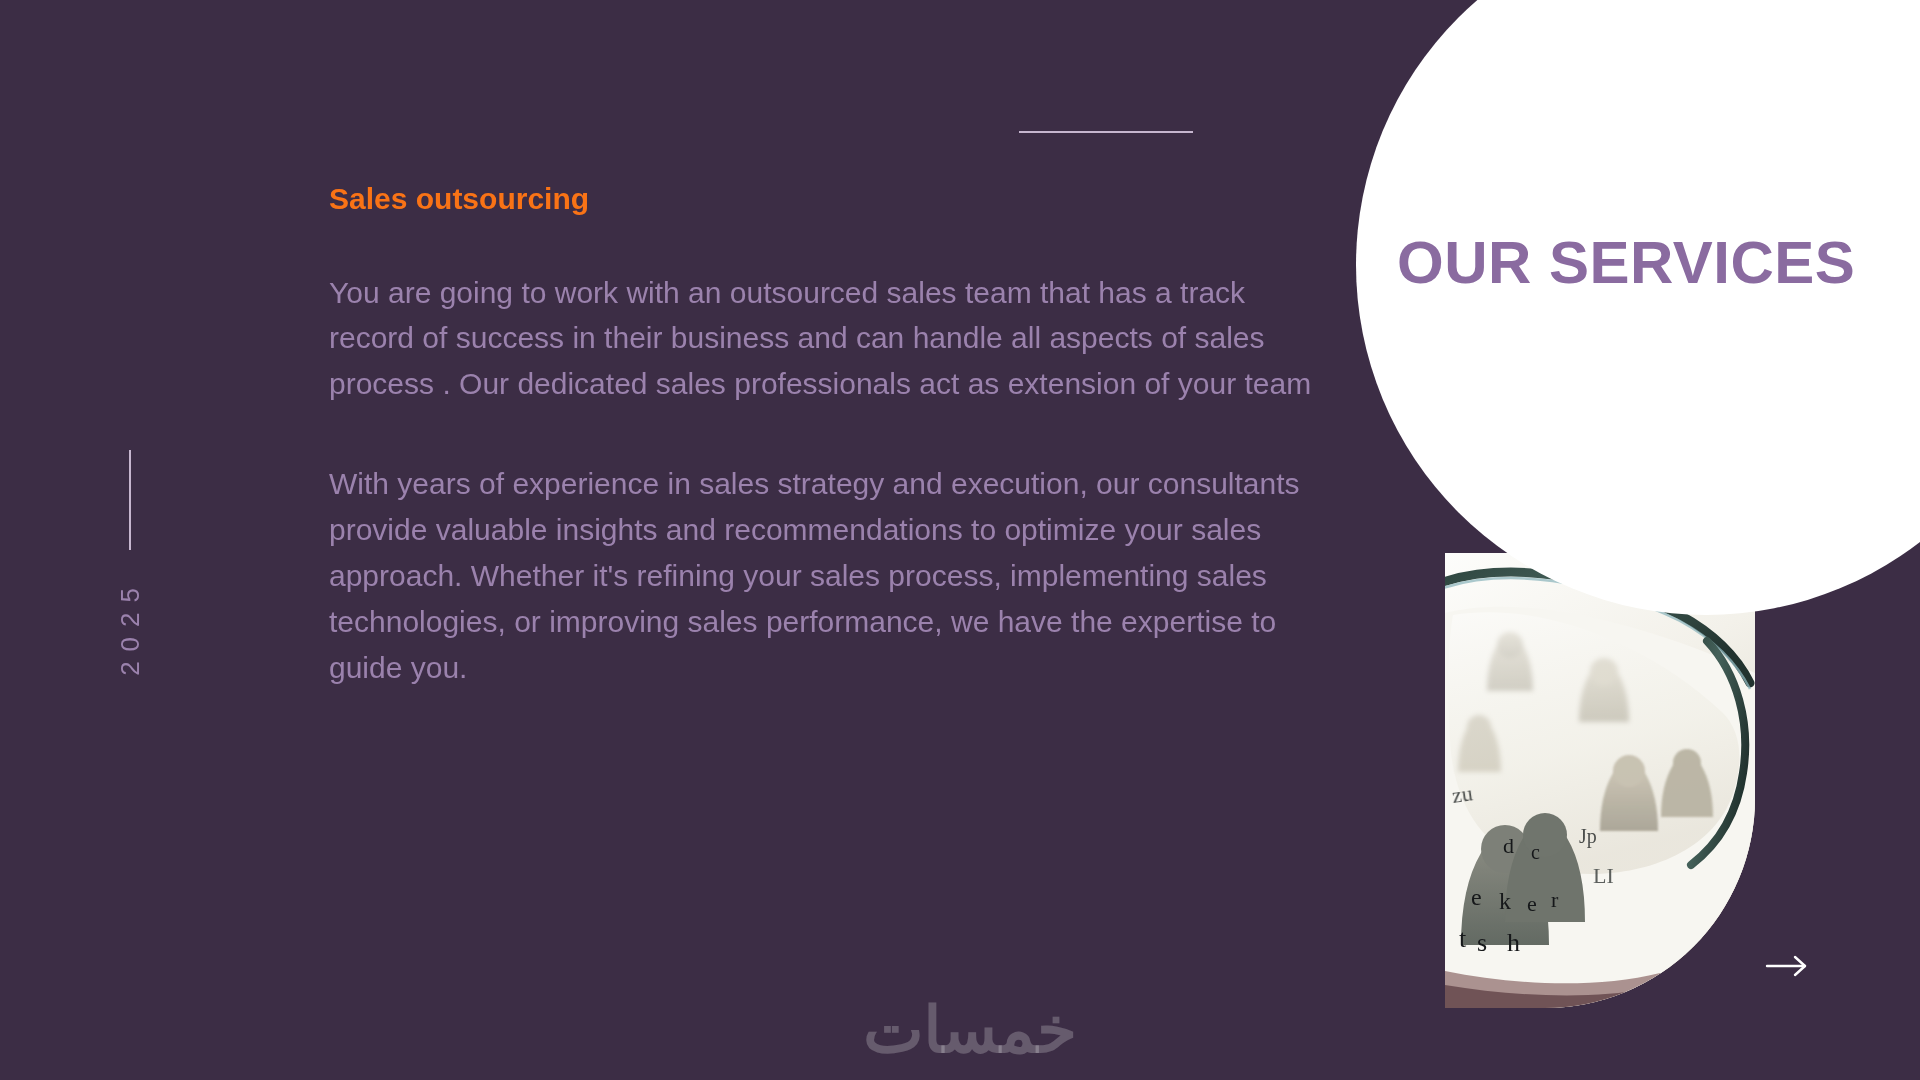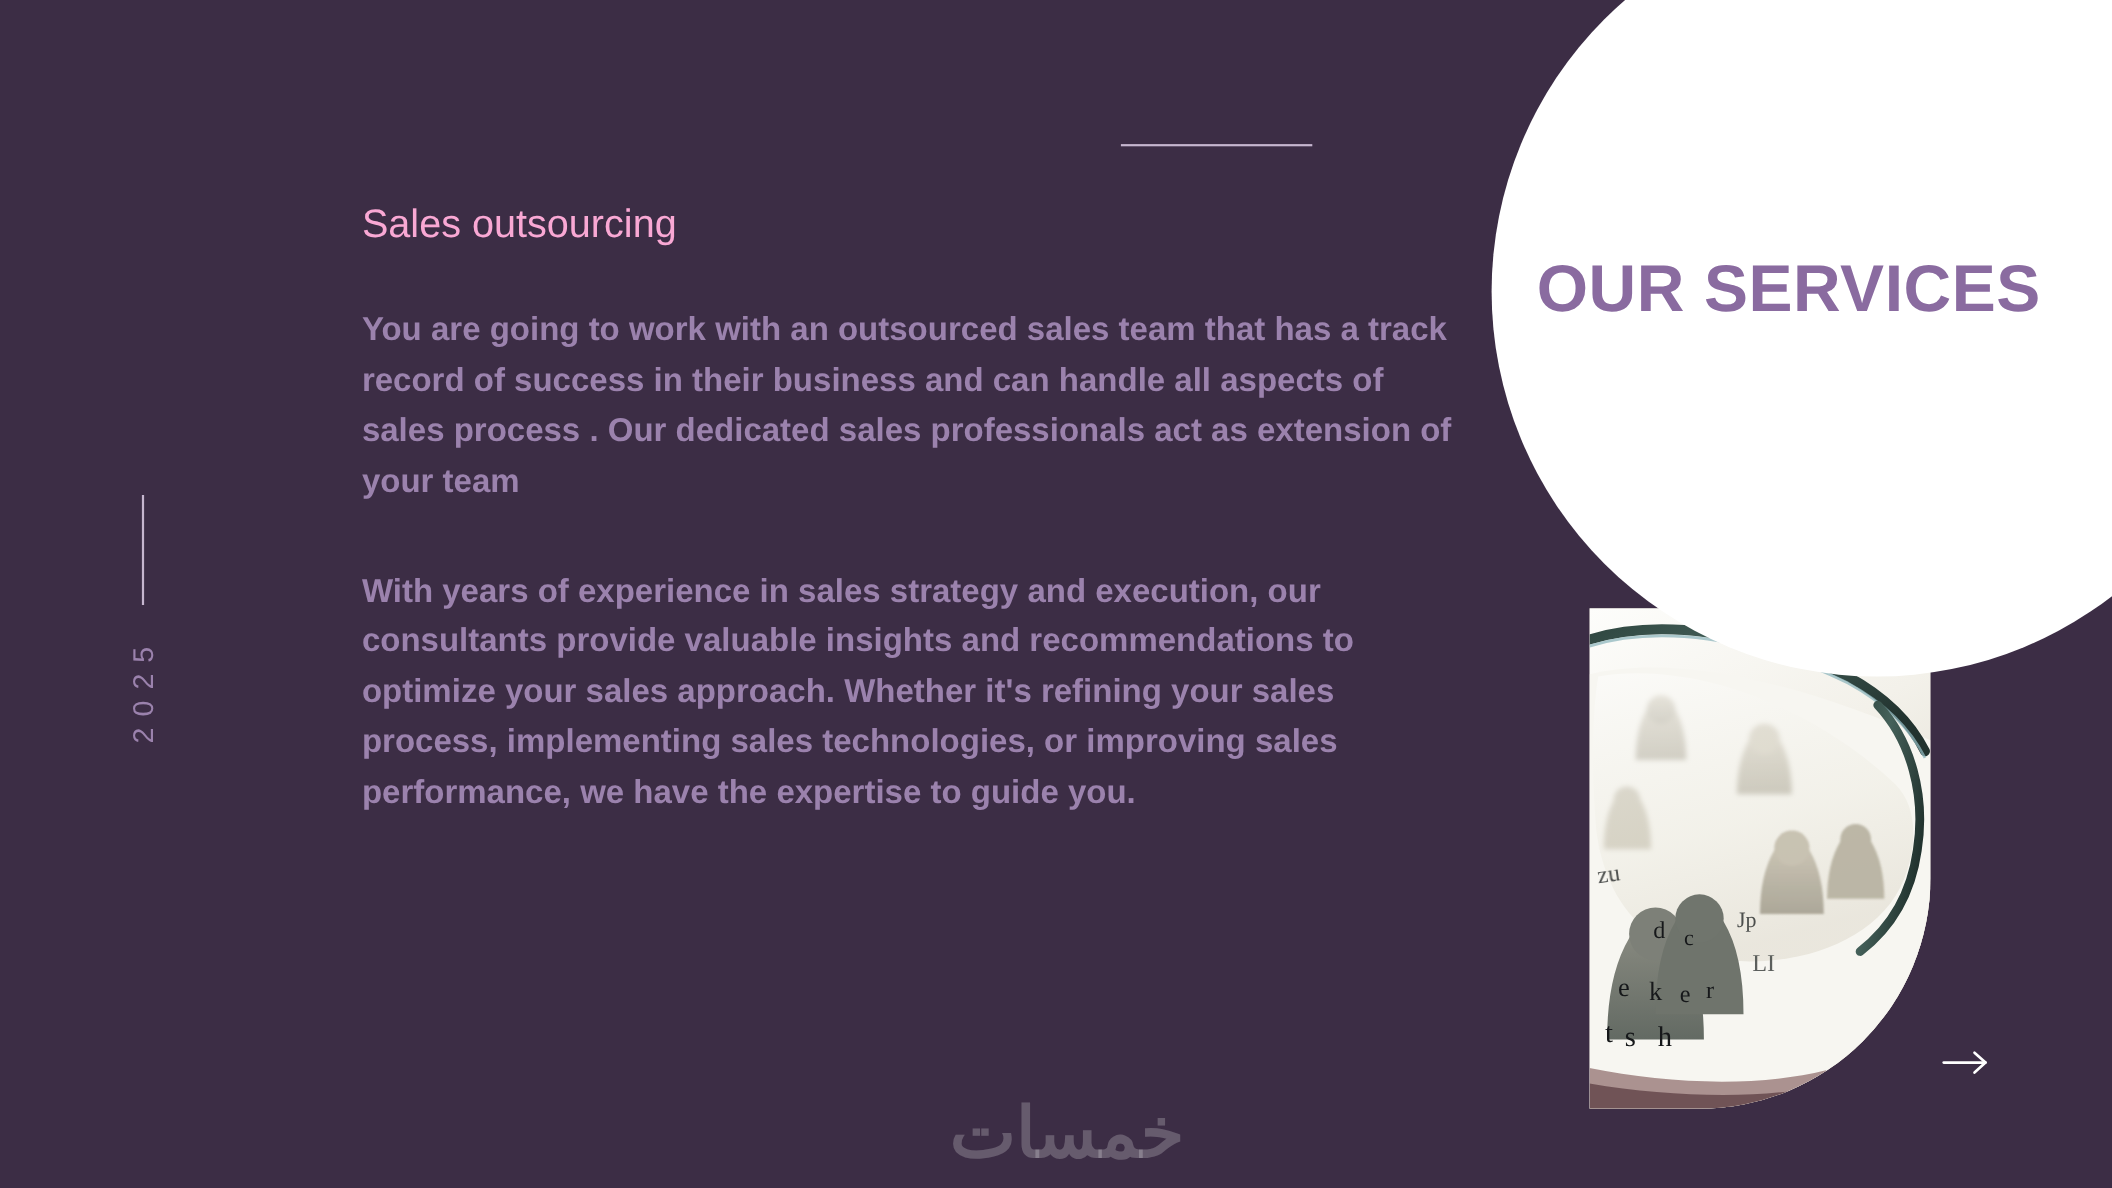--- a/index.html
+++ b/index.html
@@ -79,28 +79,28 @@
 
   
   .content {
     position:absolute;
     left: 329px;
     top: 180px;
     width: 1000px;
     z-index: 3;
   }
   .sec-head {
-    font-size: 36px;
-    font-weight: 400;
-    color:#f9a8d4;
+    font-size: 30px;
+    font-weight: 700;
+    color:#f97316;
     line-height: 1.25;
   }
   .sec-body {
     font-size: 30px;
-    font-weight: 700;
+    font-weight: 400;
     color:#9b82ad;
     line-height: 1.53;
   }
   .gap-lg { height: 52px; }
   .gap-sm { height: 54px; }
 
   
   .photo {
     position:absolute;
     left: 1445px;

